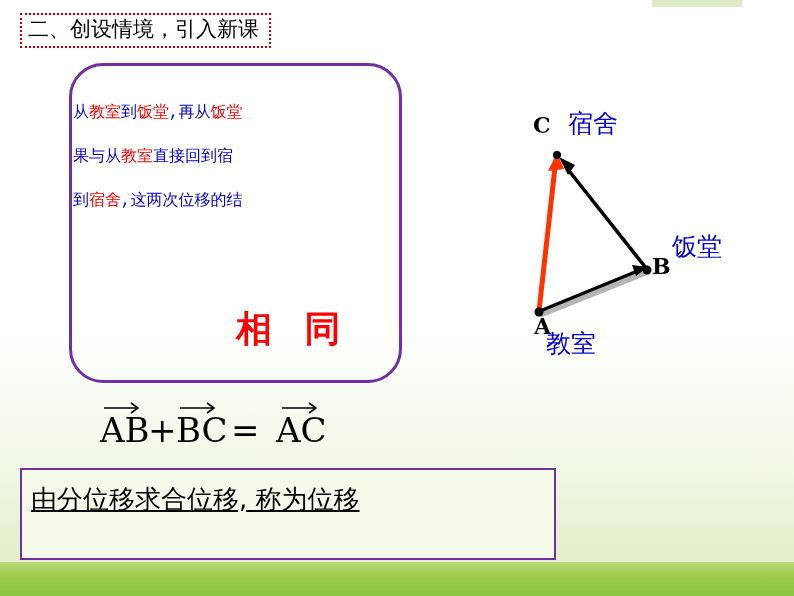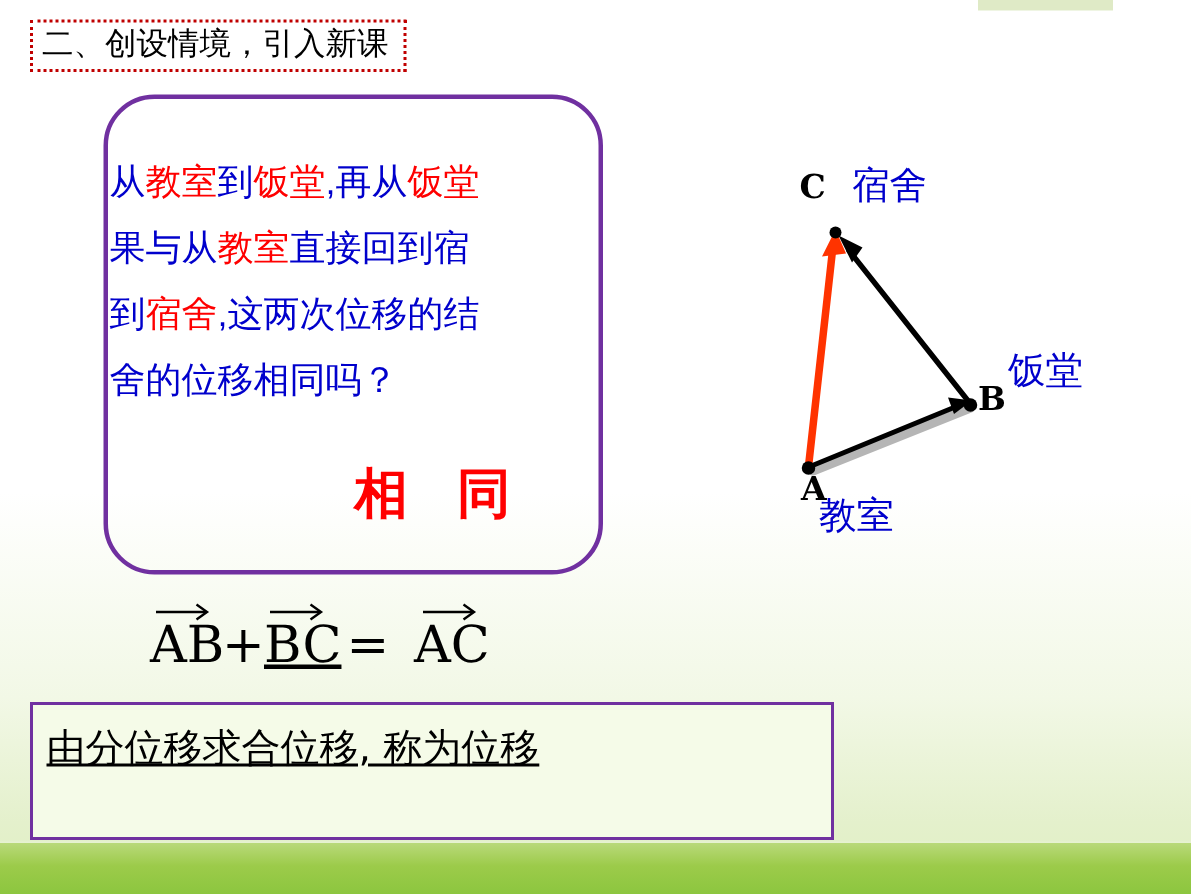--- a/index.html
+++ b/index.html
@@ -71,24 +71,24 @@
     width: 333px;
     height: 320px;
     border: 3px solid #7030a0;
     border-radius: 34px;
     box-sizing: border-box;
     background: transparent;
   }
   #question-text {
     position: absolute;
     left: 73px;
-    top: 100px;
+    top: 91px;
     width: 330px;
-    font-family: Liberation Sans, sans-serif;
-    font-size: 24px;
+    font-family: Liberation Mono, monospace;
+    font-size: 16px;
     line-height: 44px;
     color: #0000cc;
   }
   #question-text .red {
     color: #ff0000;
   }
   #answer-text {
     position: absolute;
     left: 236px;
     top: 305px;
@@ -178,42 +178,41 @@
   <div id="title-box">
     <div class="title-text">二、创设情境，引入新课</div>
   </div>
 
   <div id="question-box"></div>
 
   <div id="question-text">
     <div><span>从</span><span class="red">教室</span><span>到</span><span class="red">饭堂</span><span>,</span><span>再从</span><span class="red">饭堂</span></div>
     <div><span>果与从</span><span class="red">教室</span><span>直接回到宿</span></div>
     <div><span>到</span><span class="red">宿舍</span><span>,</span><span>这两次位移的结</span></div>
-    <div><span>舍的位移相同吗？</span></div>
   </div>
 
   <div id="answer-text">相 同</div>
 
   <div id="formula">
     <div class="vecbar" style="left:4px; top:0px; width:38px;">
       <svg width="38" height="14" viewBox="0 0 38 14">
         <line x1="0" y1="8" x2="33" y2="8" stroke="#000" stroke-width="1.6"></line>
         <polyline points="27,3 34,8 27,13" fill="none" stroke="#000" stroke-width="1.6"></polyline>
       </svg>
     </div>
     <div class="vec" style="left:0px; top:13px;">AB</div>
     <div class="vec" style="left:48px; top:13px;">+</div>
 
     <div class="vecbar" style="left:80px; top:0px; width:38px;">
       <svg width="38" height="14" viewBox="0 0 38 14">
         <line x1="0" y1="8" x2="33" y2="8" stroke="#000" stroke-width="1.6"></line>
         <polyline points="27,3 34,8 27,13" fill="none" stroke="#000" stroke-width="1.6"></polyline>
       </svg>
     </div>
-    <div class="vec" style="left:76px; top:13px;text-decoration:underline;">BC</div>
+    <div class="vec" style="left:76px; top:13px;">BC</div>
     <div class="vec" style="left:131px; top:13px;">=</div>
 
     <div class="vecbar" style="left:182px; top:0px; width:38px;">
       <svg width="38" height="14" viewBox="0 0 38 14">
         <line x1="0" y1="8" x2="33" y2="8" stroke="#000" stroke-width="1.6"></line>
         <polyline points="27,3 34,8 27,13" fill="none" stroke="#000" stroke-width="1.6"></polyline>
       </svg>
     </div>
     <div class="vec" style="left:176px; top:13px;">AC</div>
   </div>

